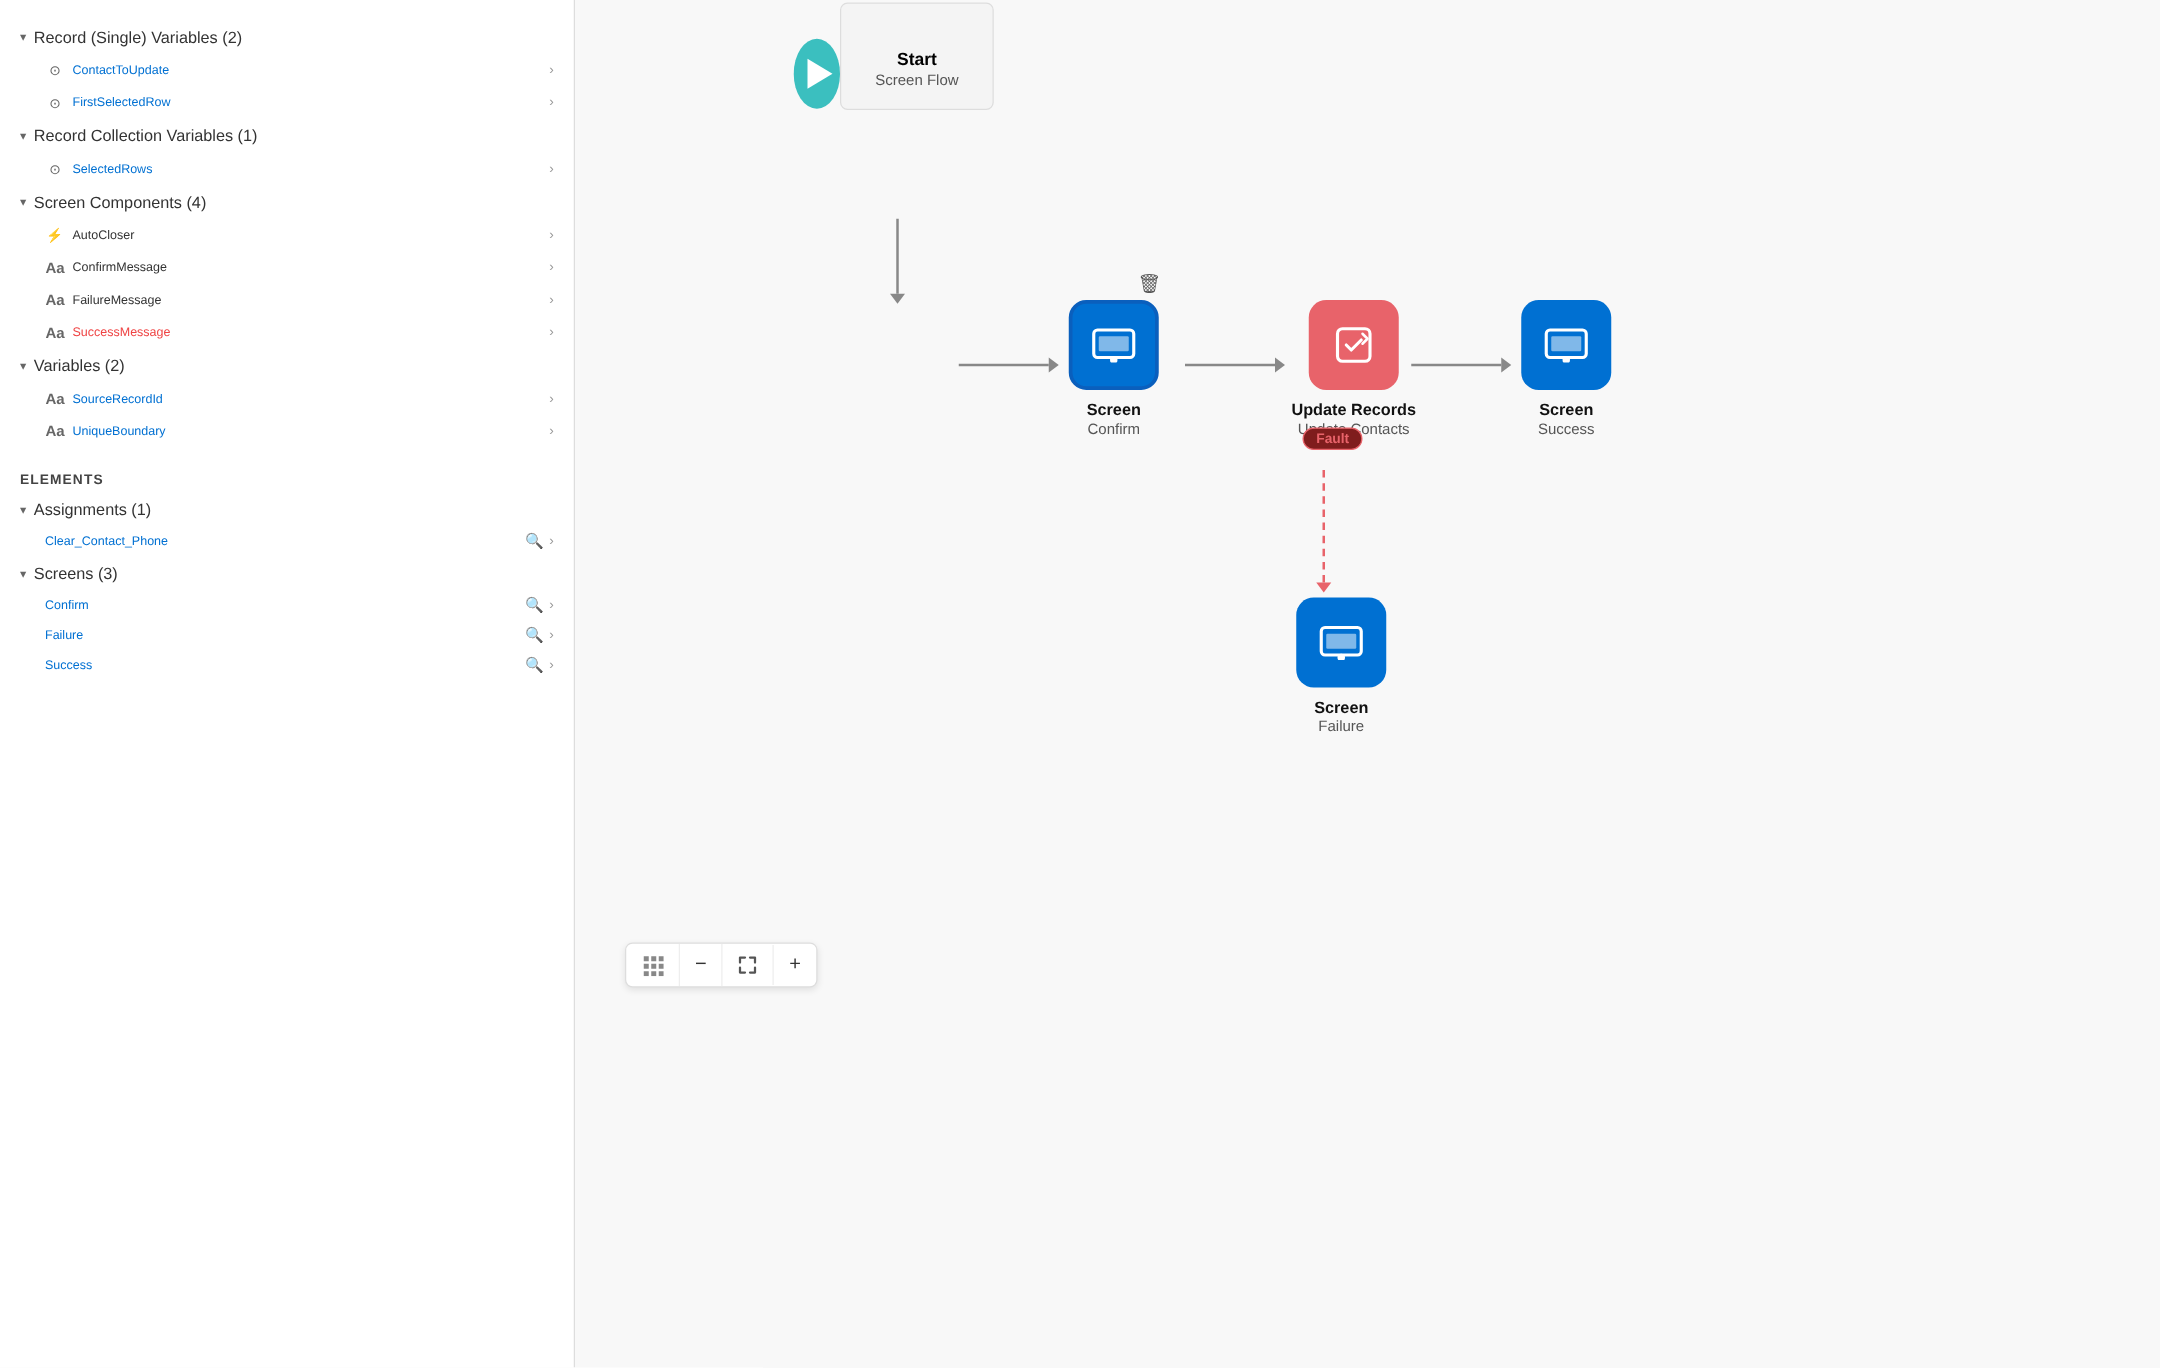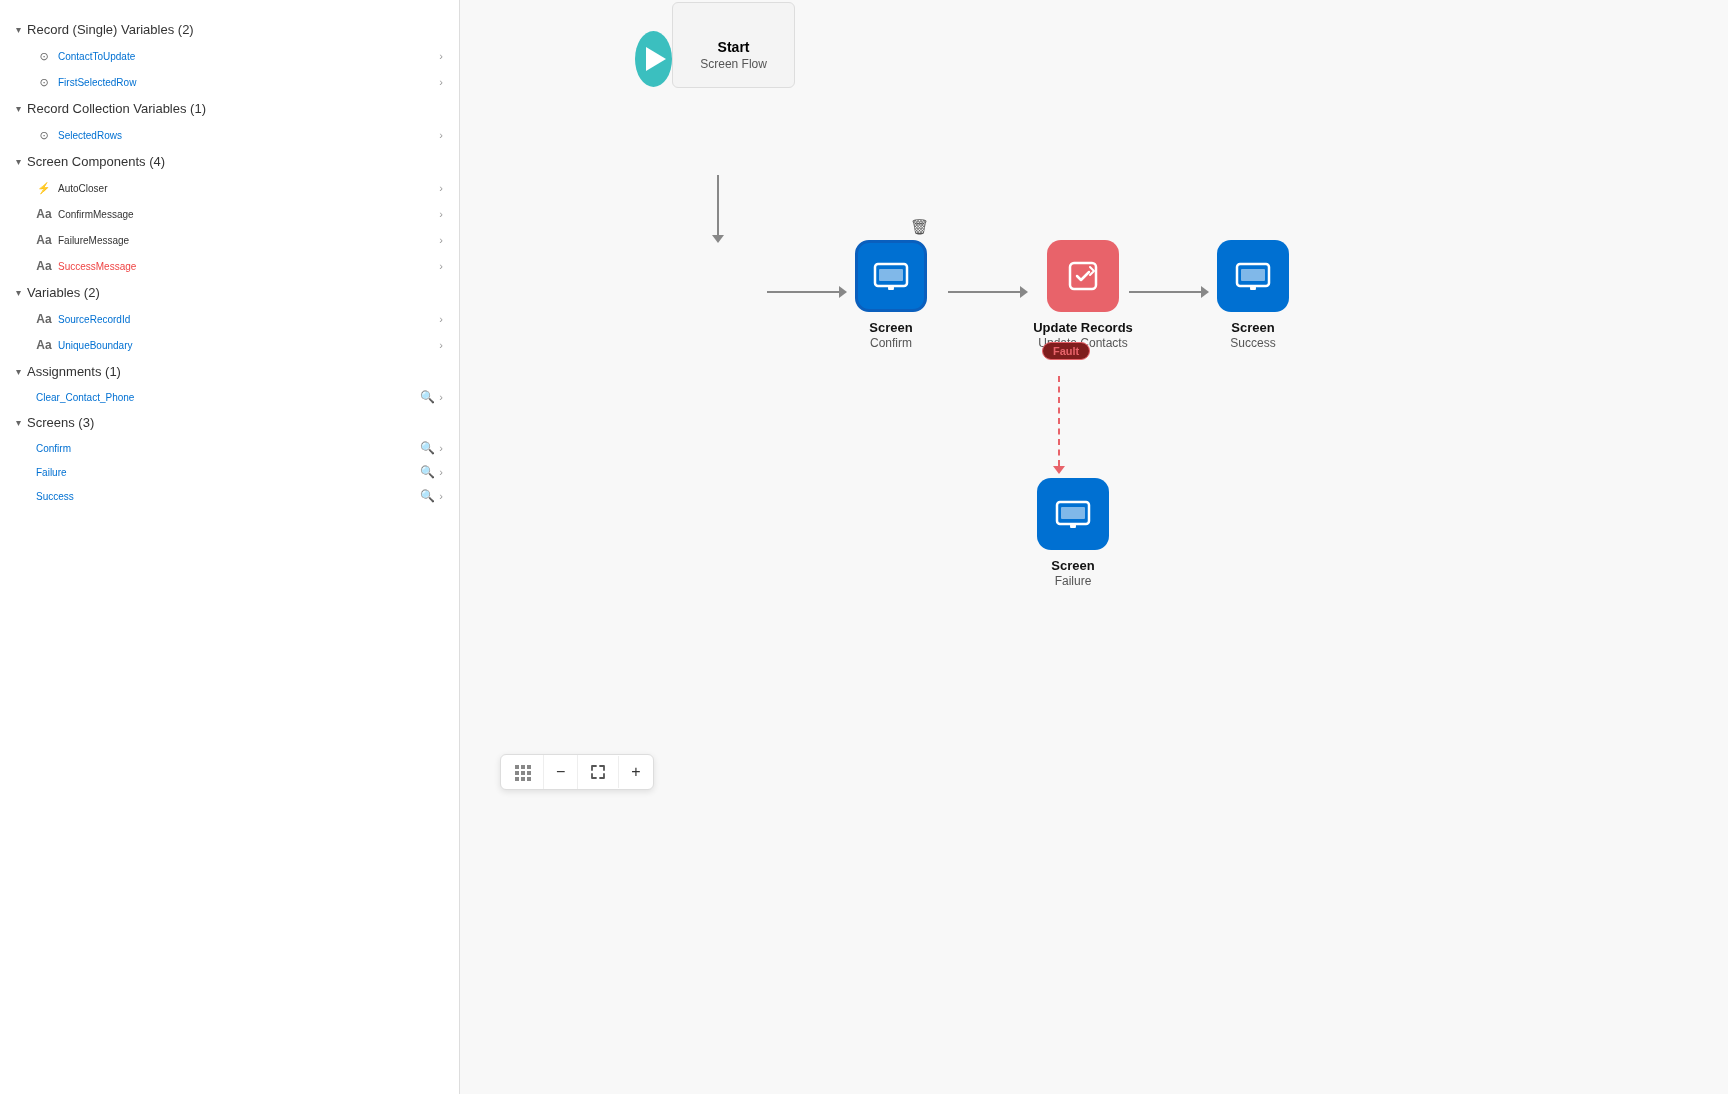--- a/index.html
+++ b/index.html
@@ -366,20 +366,21 @@
     <span class="chevron-right">›</span>
   </div>
   <div class="sidebar-item">
     <div class="sidebar-item-left">
       <span class="item-icon" style="font-size:12px;font-weight:700;">Aa</span>
       <span class="item-link">UniqueBoundary</span>
     </div>
     <span class="chevron-right">›</span>
   </div>
 
+  <div class="section-header" style="margin-top:12px;">ELEMENTS</div>
 
   <div class="group-header">
     <span class="chevron">▾</span>
     <span>Assignments (1)</span>
   </div>
   <div class="sidebar-item">
     <div class="sidebar-item-left">
       <span class="item-link">Clear_Contact_Phone</span>
     </div>
     <div class="item-actions">

